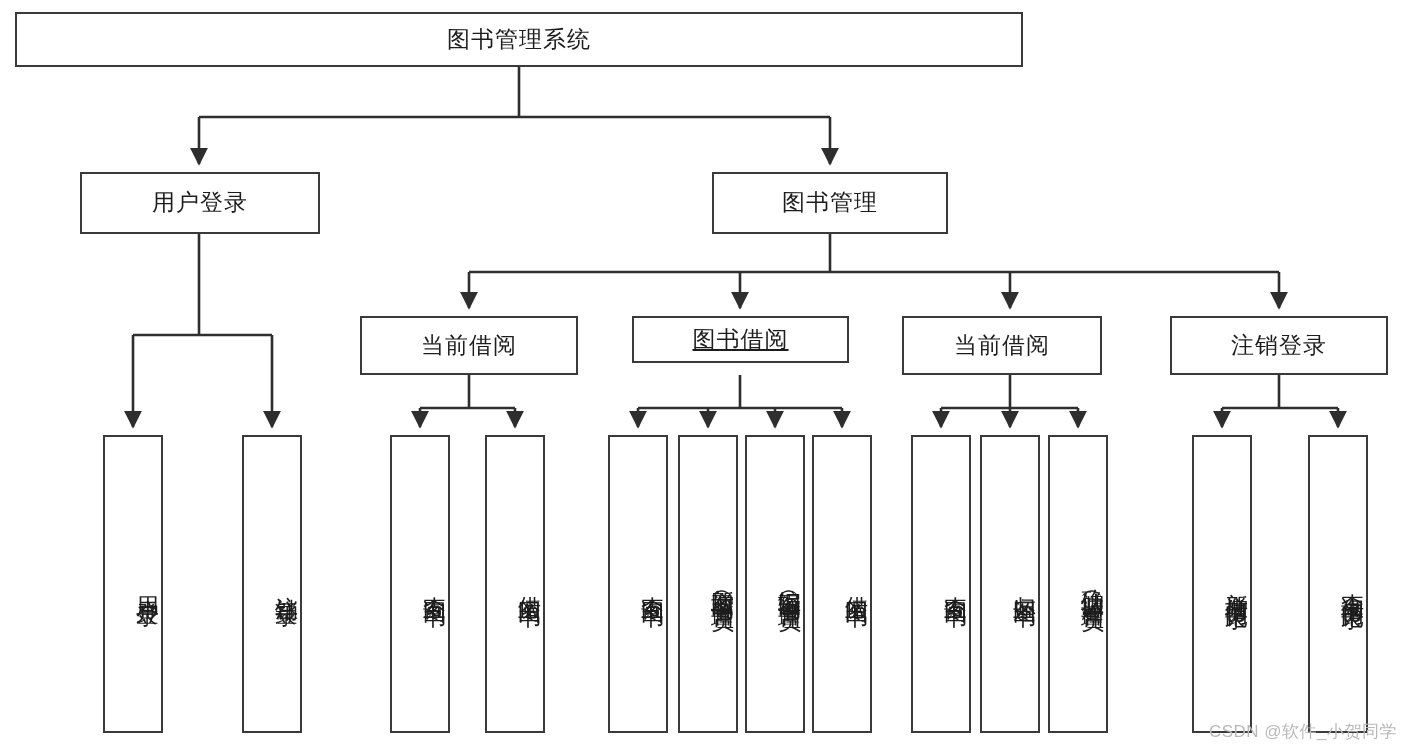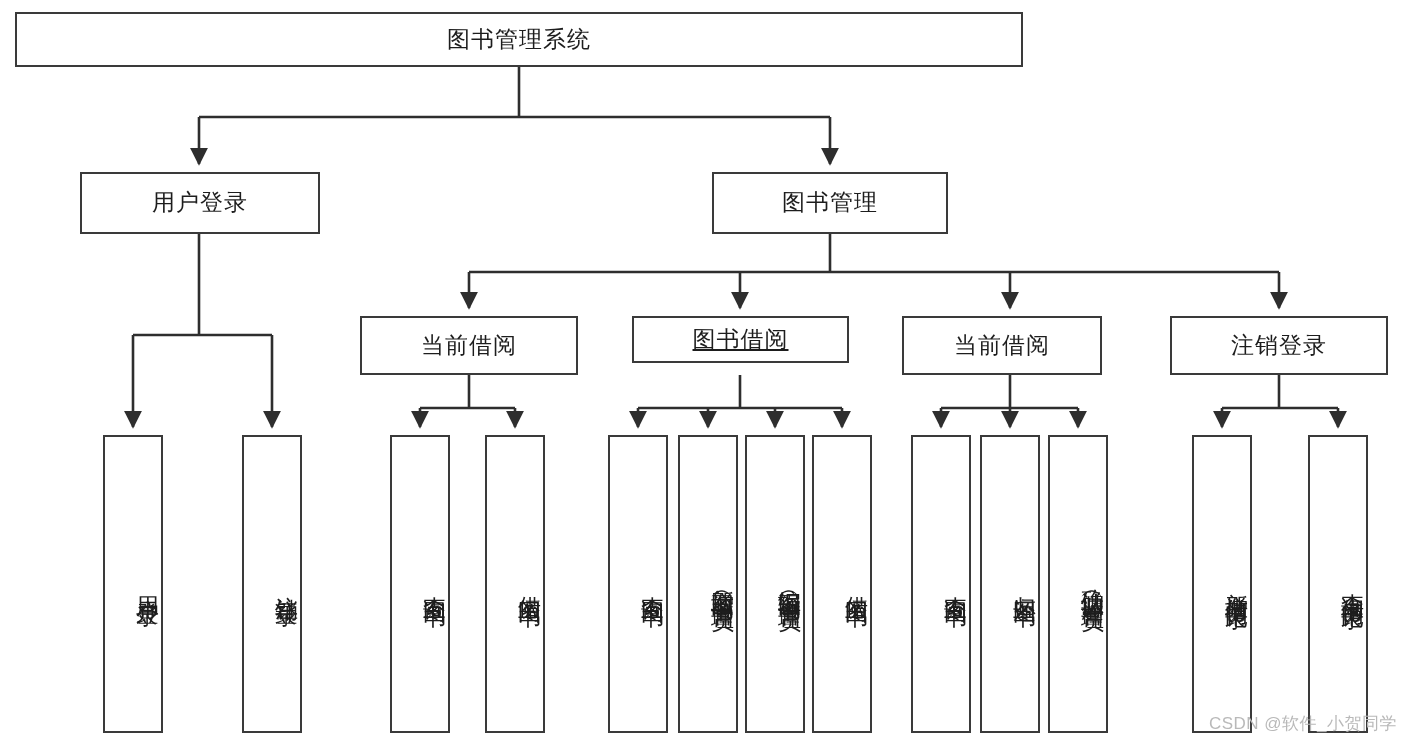--- a/index.html
+++ b/index.html
@@ -51,21 +51,21 @@
     align-items: flex-start;
     justify-content: center;
   }
   .node .lbl {
     display: block;
     white-space: pre-line;
   }
   #watermark {
     position: absolute;
     right: 8px;
-    bottom: 12px;
+    bottom: 4px;
     font-size: 17px;
     color: #b9b9b9;
     letter-spacing: 0.5px;
     user-select: none;
     white-space: nowrap;
   }
 </style>
 </head>
 <body>
 

